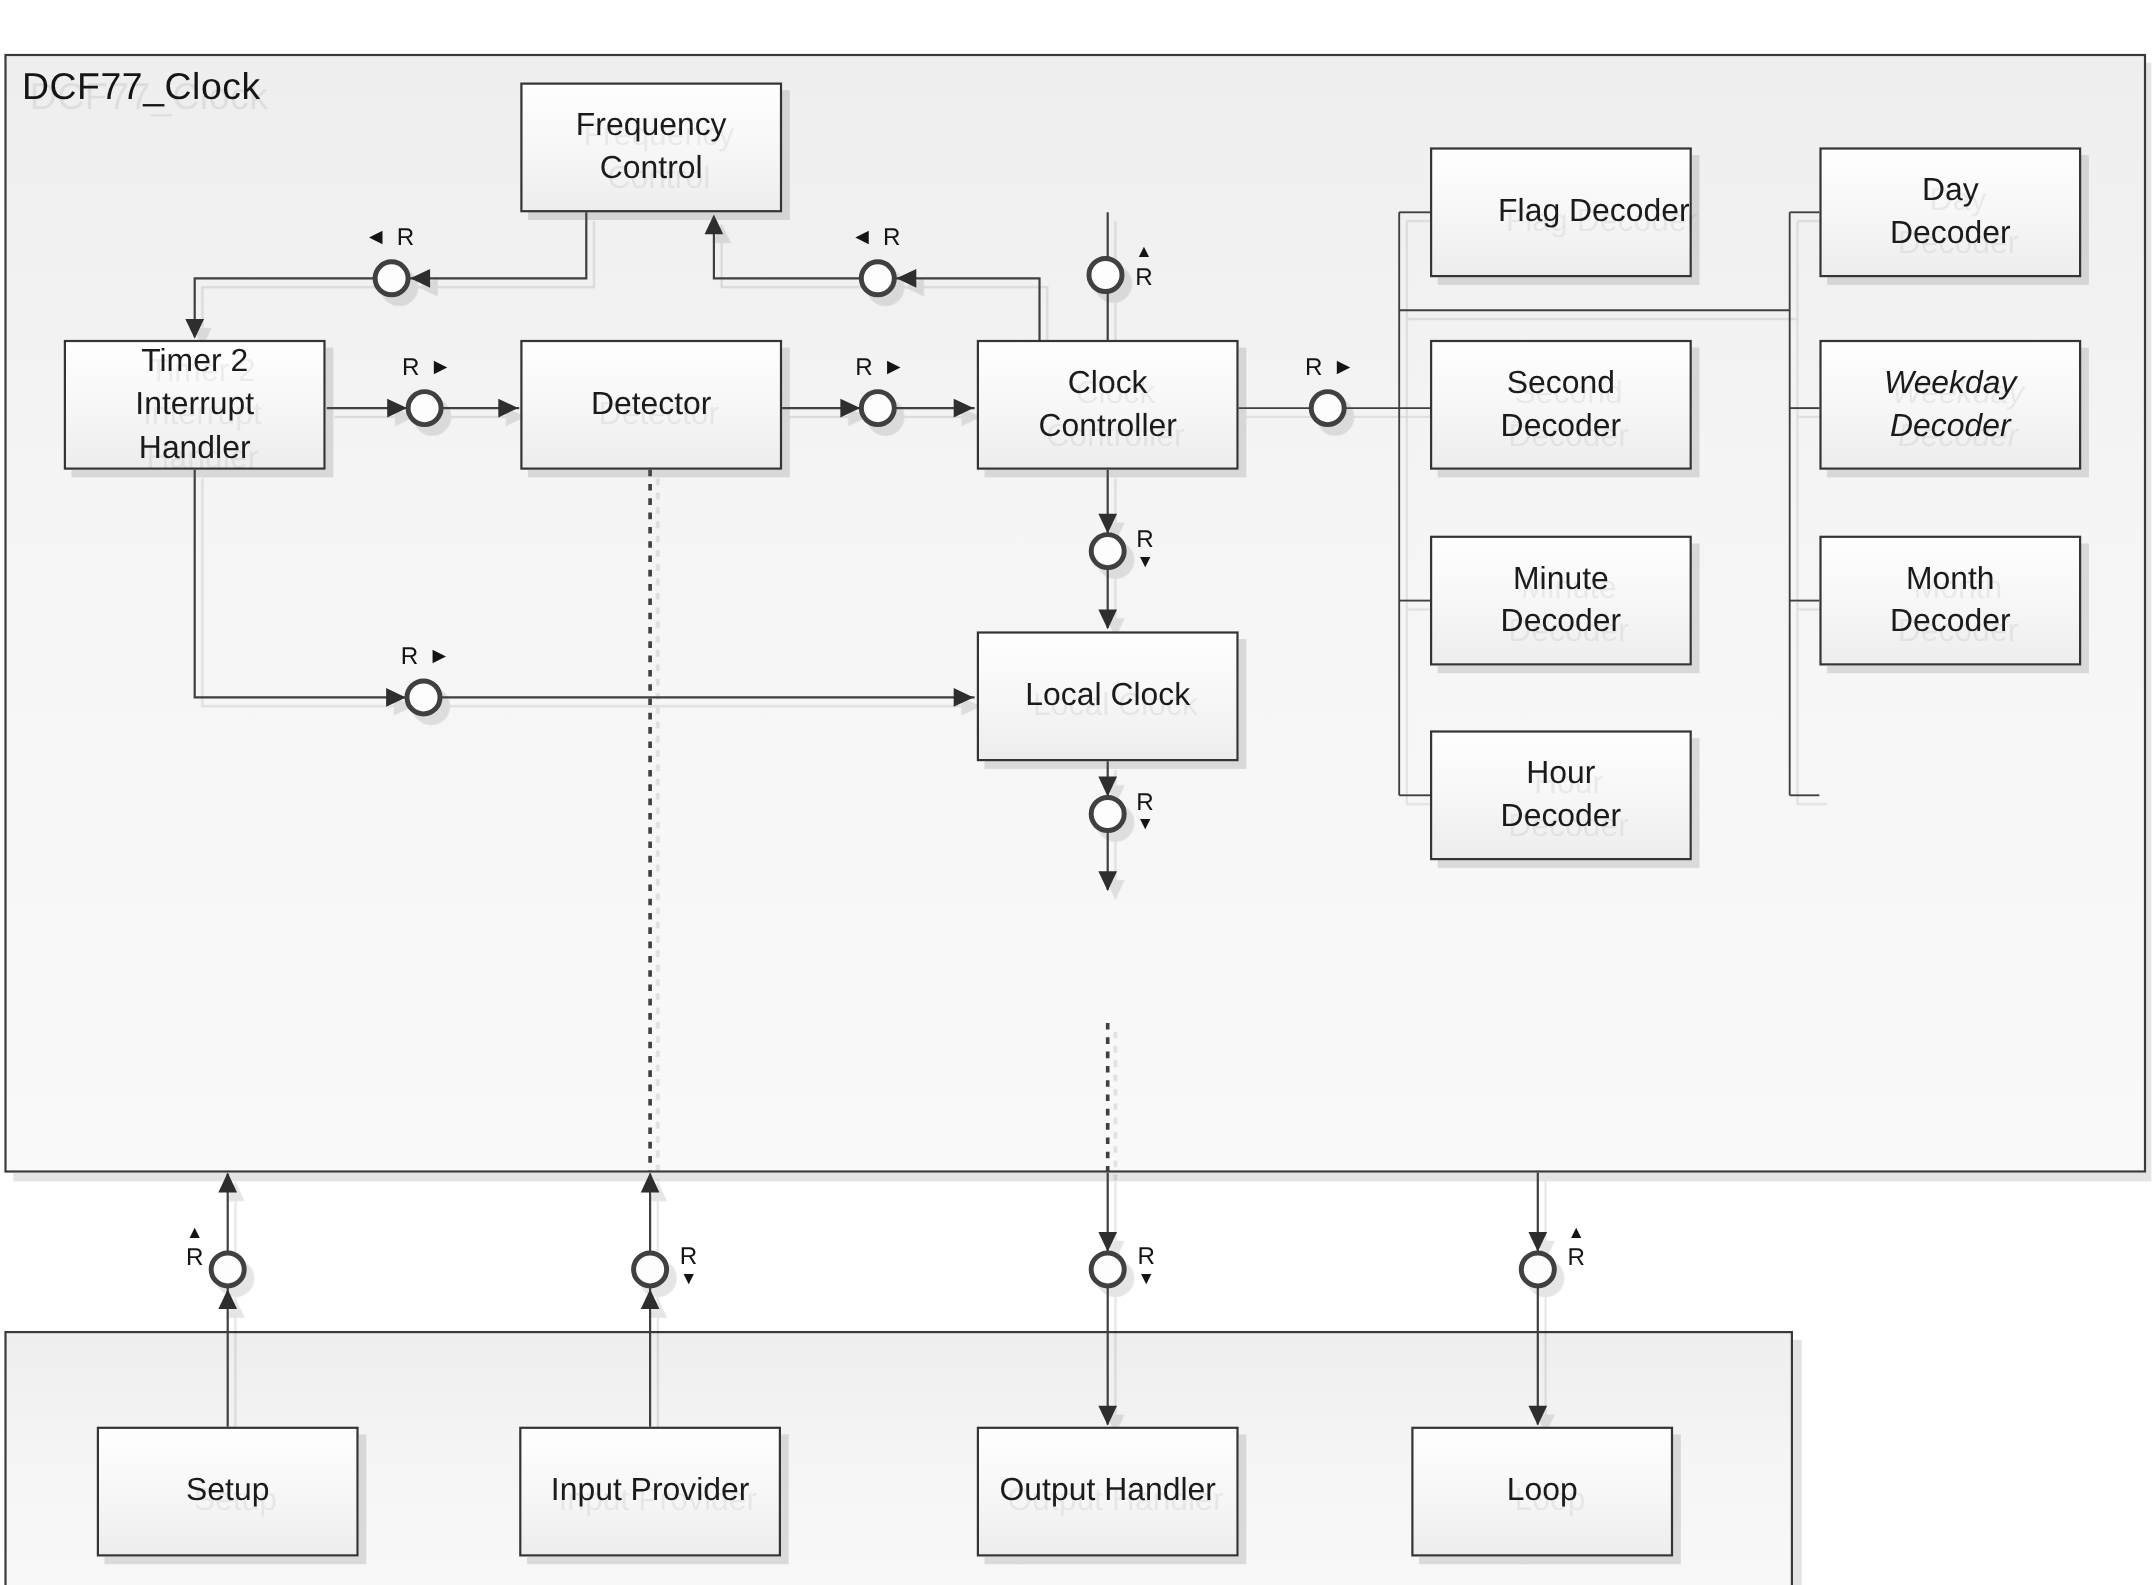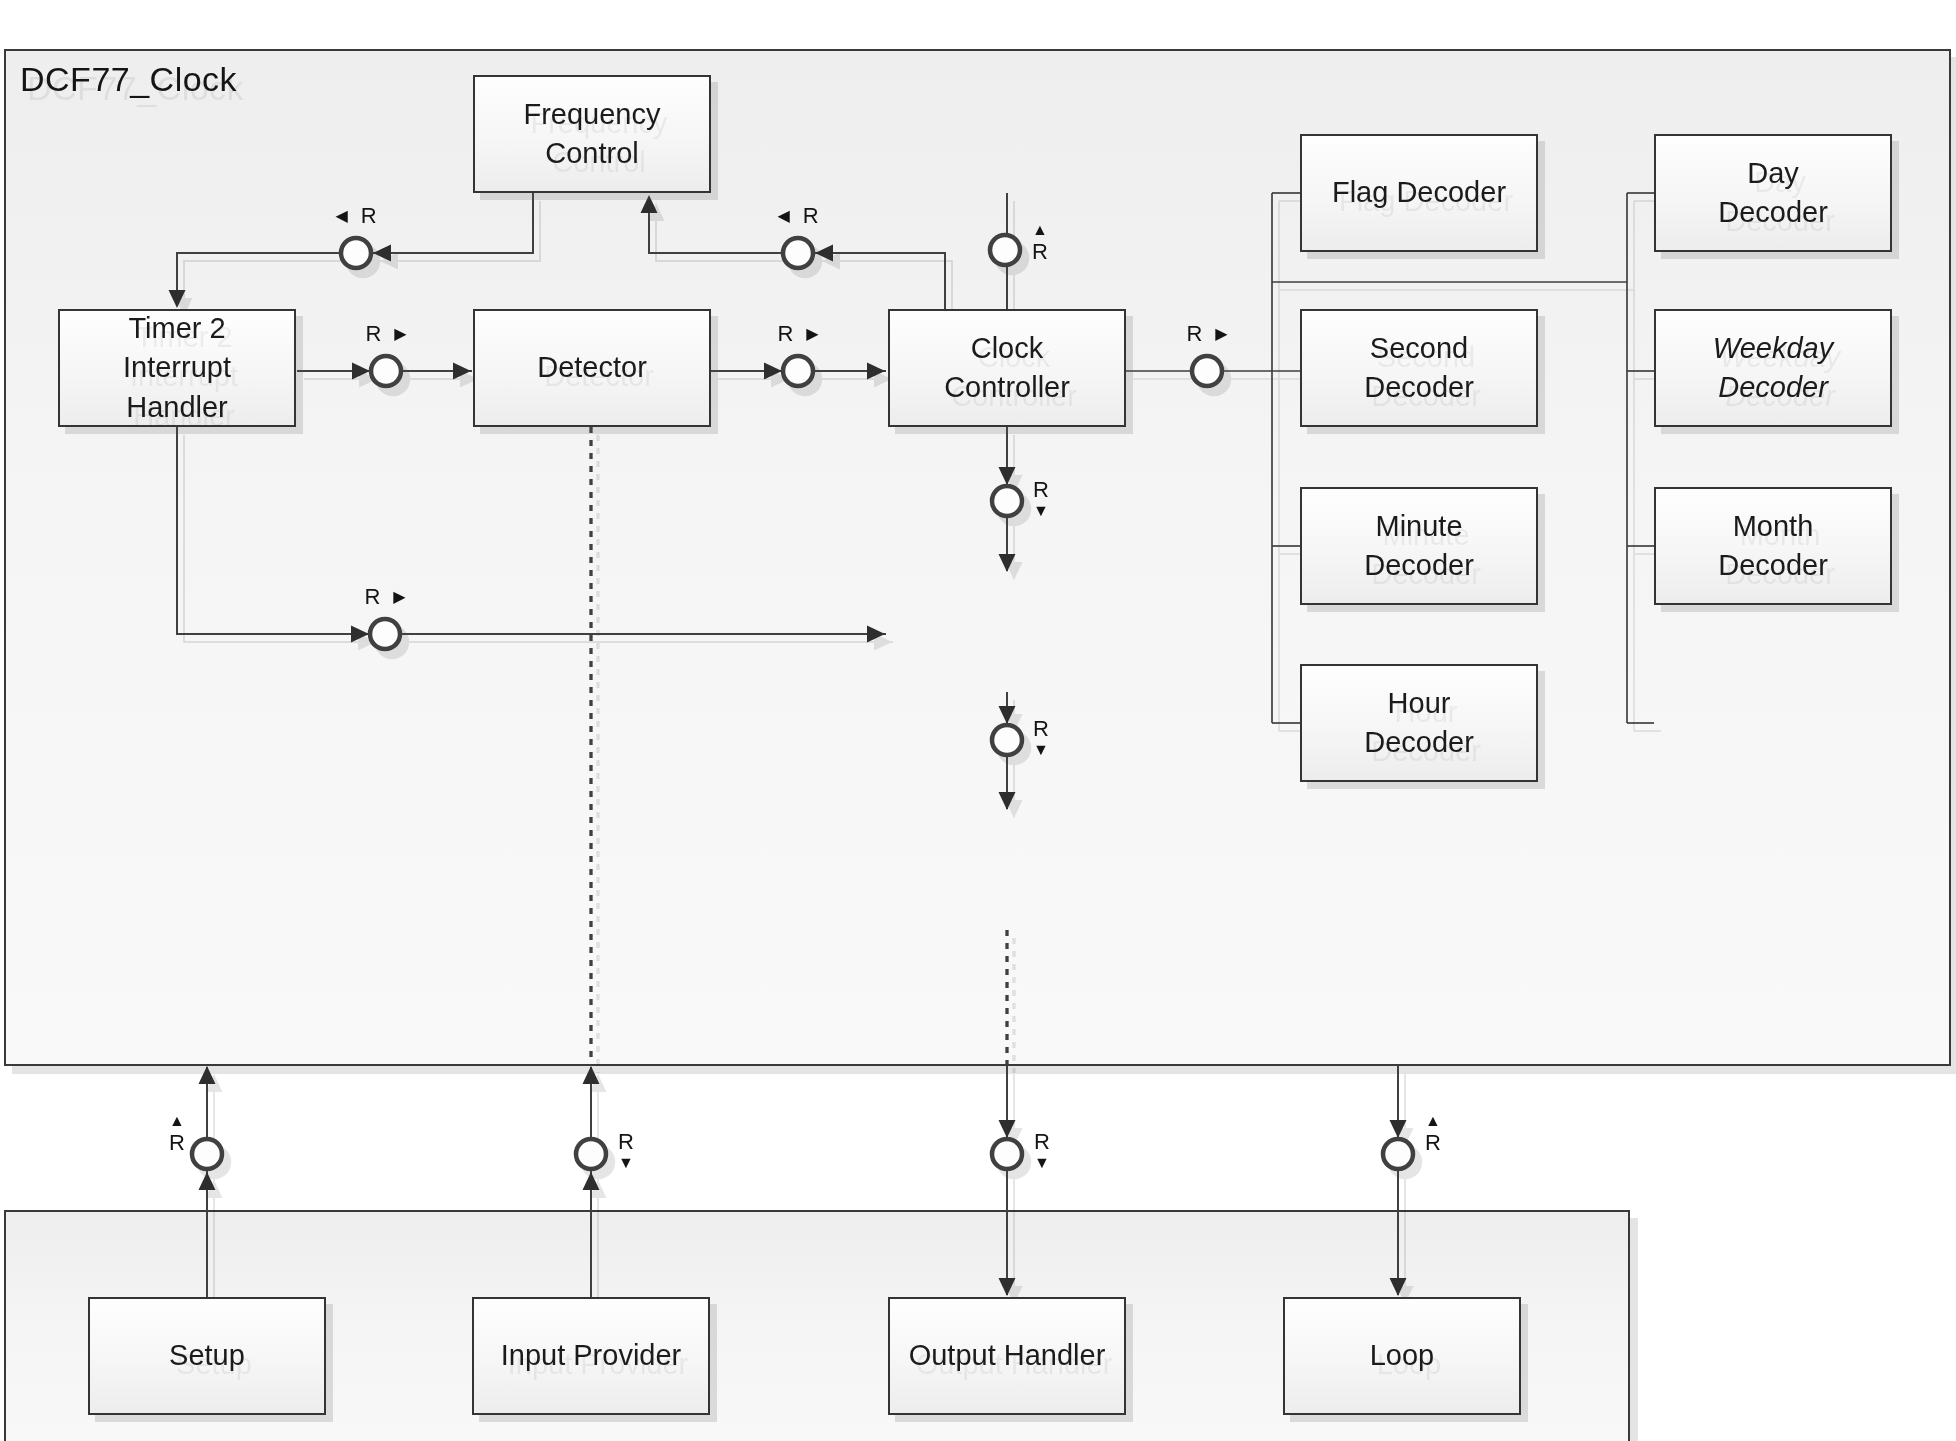--- a/index.html
+++ b/index.html
@@ -176,21 +176,24 @@
 Interrupt
 Handler</span>
     </div>
   <div class="node" style="left:473px;top:265px;">
       <span>Detector</span>
     </div>
   <div class="node" style="left:888px;top:265px;">
       <span>Clock
 Controller</span>
     </div>
-  <div class="node" style="left:1300px;top:90px;">
+  <div class="node" style="left:888px;top:530px;">
+      <span>Local Clock</span>
+    </div>
+  <div class="node" style="left:1300px;top:90px;justify-content:flex-end;">
       <span>Flag Decoder</span>
     </div>
   <div class="node" style="left:1654px;top:90px;justify-content:center;">
       <span>Day
 Decoder</span>
     </div>
   <div class="node" style="left:1300px;top:265px;">
       <span>Second
 Decoder</span>
     </div>

